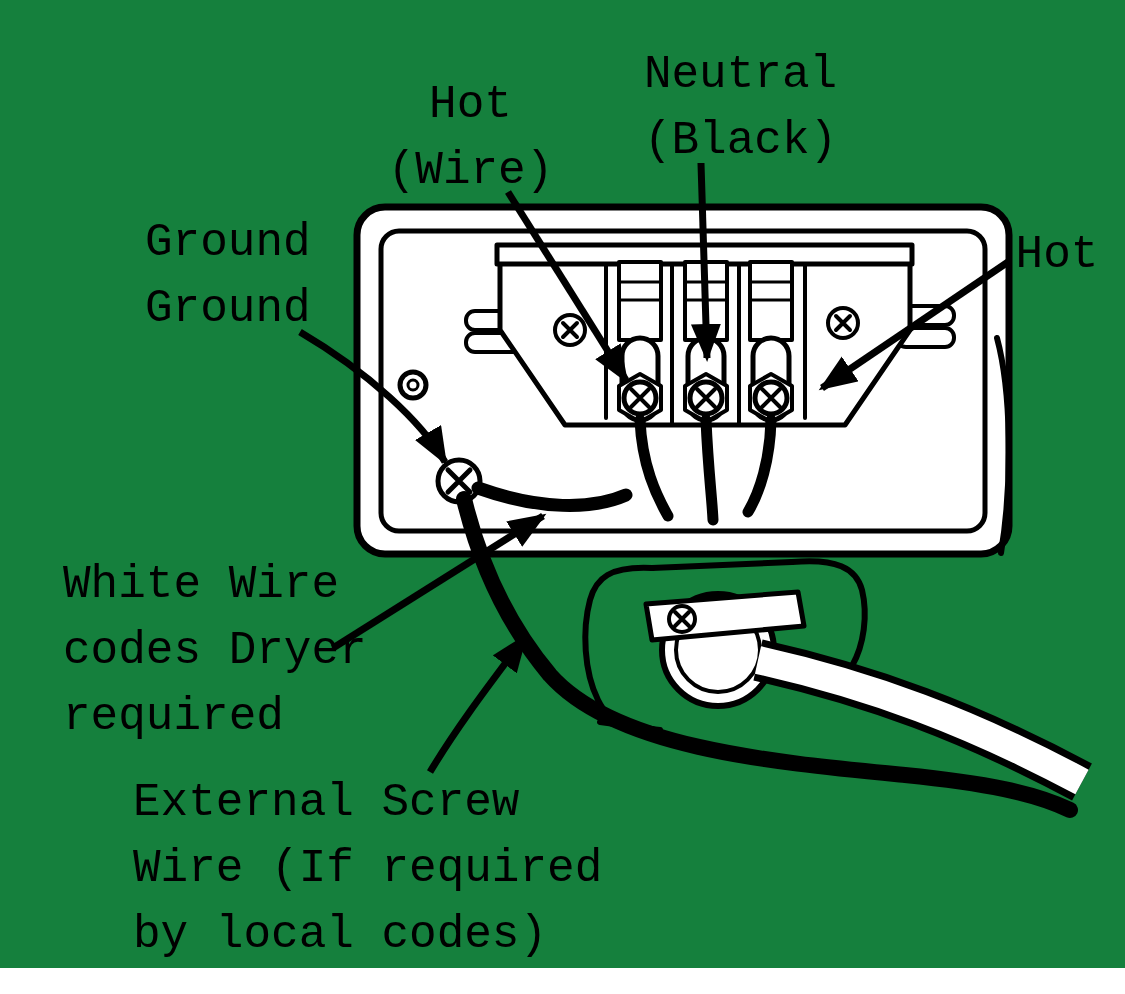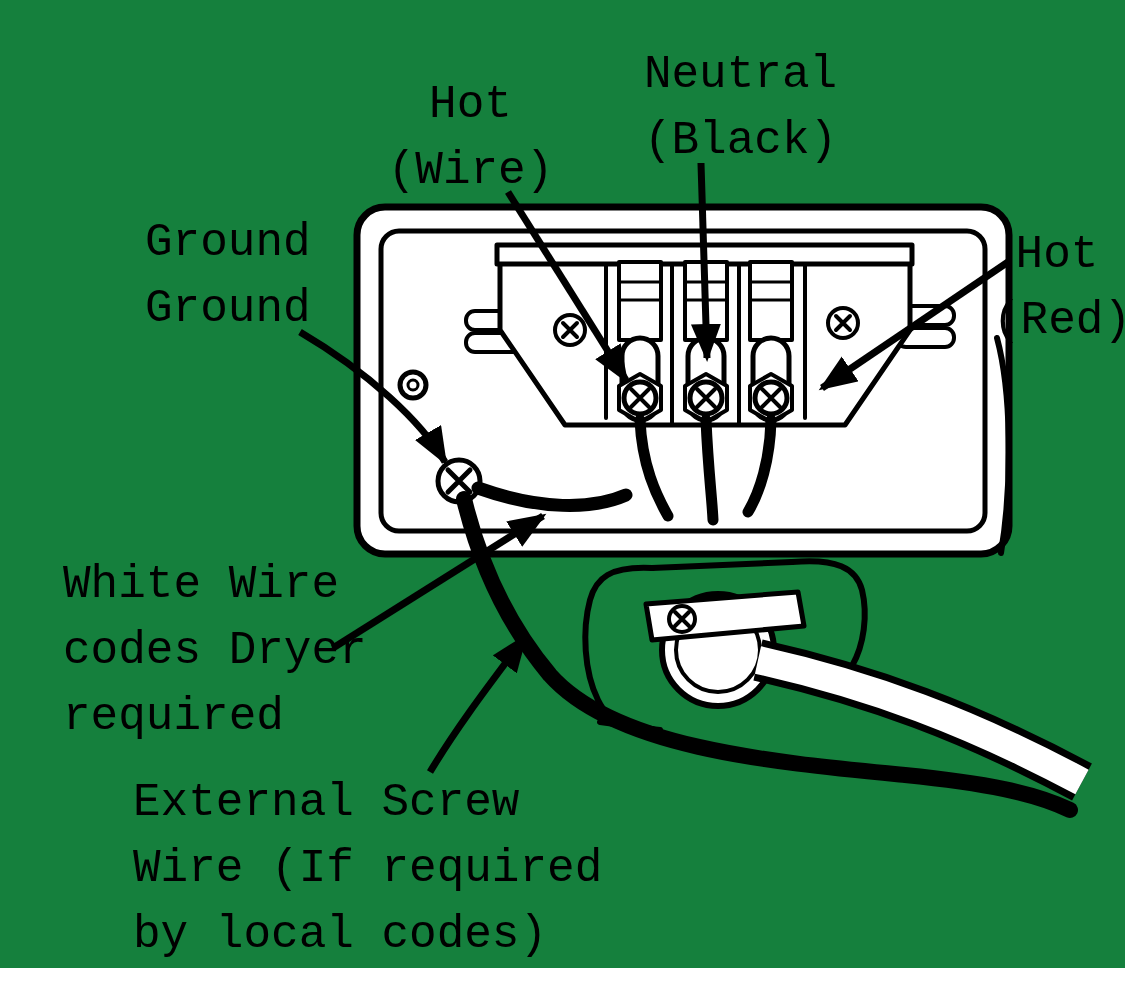--- a/index.html
+++ b/index.html
@@ -152,21 +152,20 @@
     <div>(Black)</div>
   </div>
 
   <div class="label" style="left:145px; top:210px">
     <div>Ground</div>
     <div>Ground</div>
   </div>
 
   <div class="label center" style="left:993px; top:222px; width:128px">
     <div>Hot</div>
-    <div>(Red)</div>
   </div>
 
   <div class="label" style="left:63px; top:552px">
     <div>White Wire</div>
     <div>codes Dryer</div>
     <div>required</div>
   </div>
 
   <div class="label" style="left:133px; top:770px">
     <div>External Screw</div>

